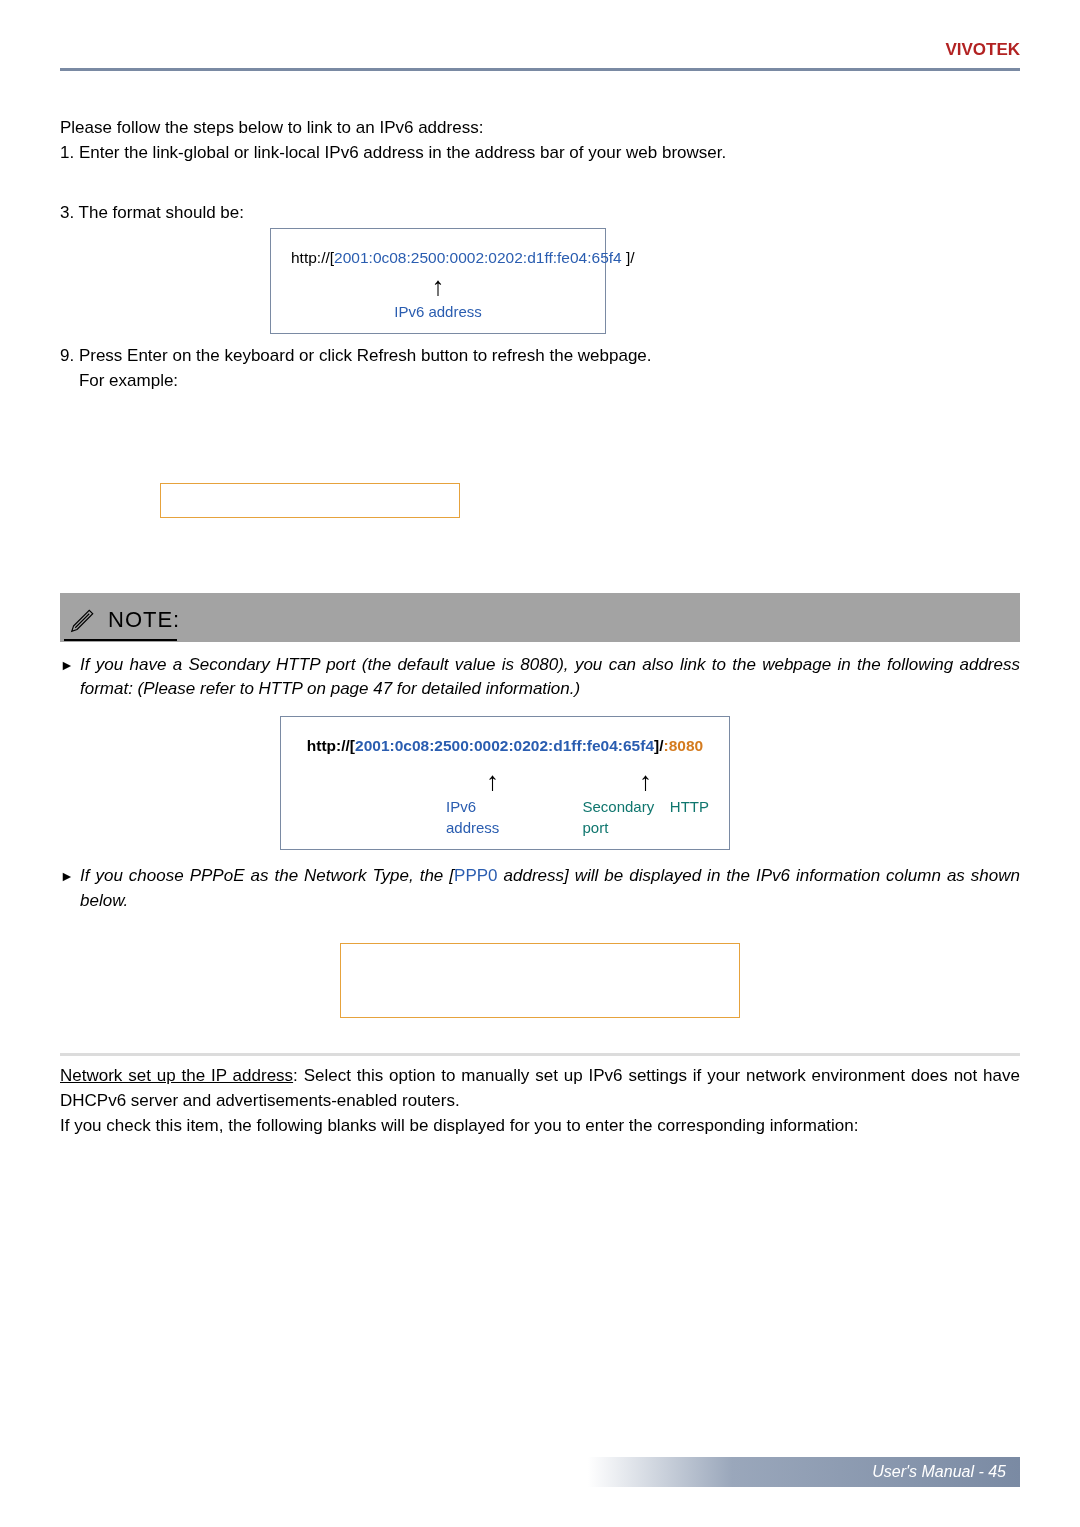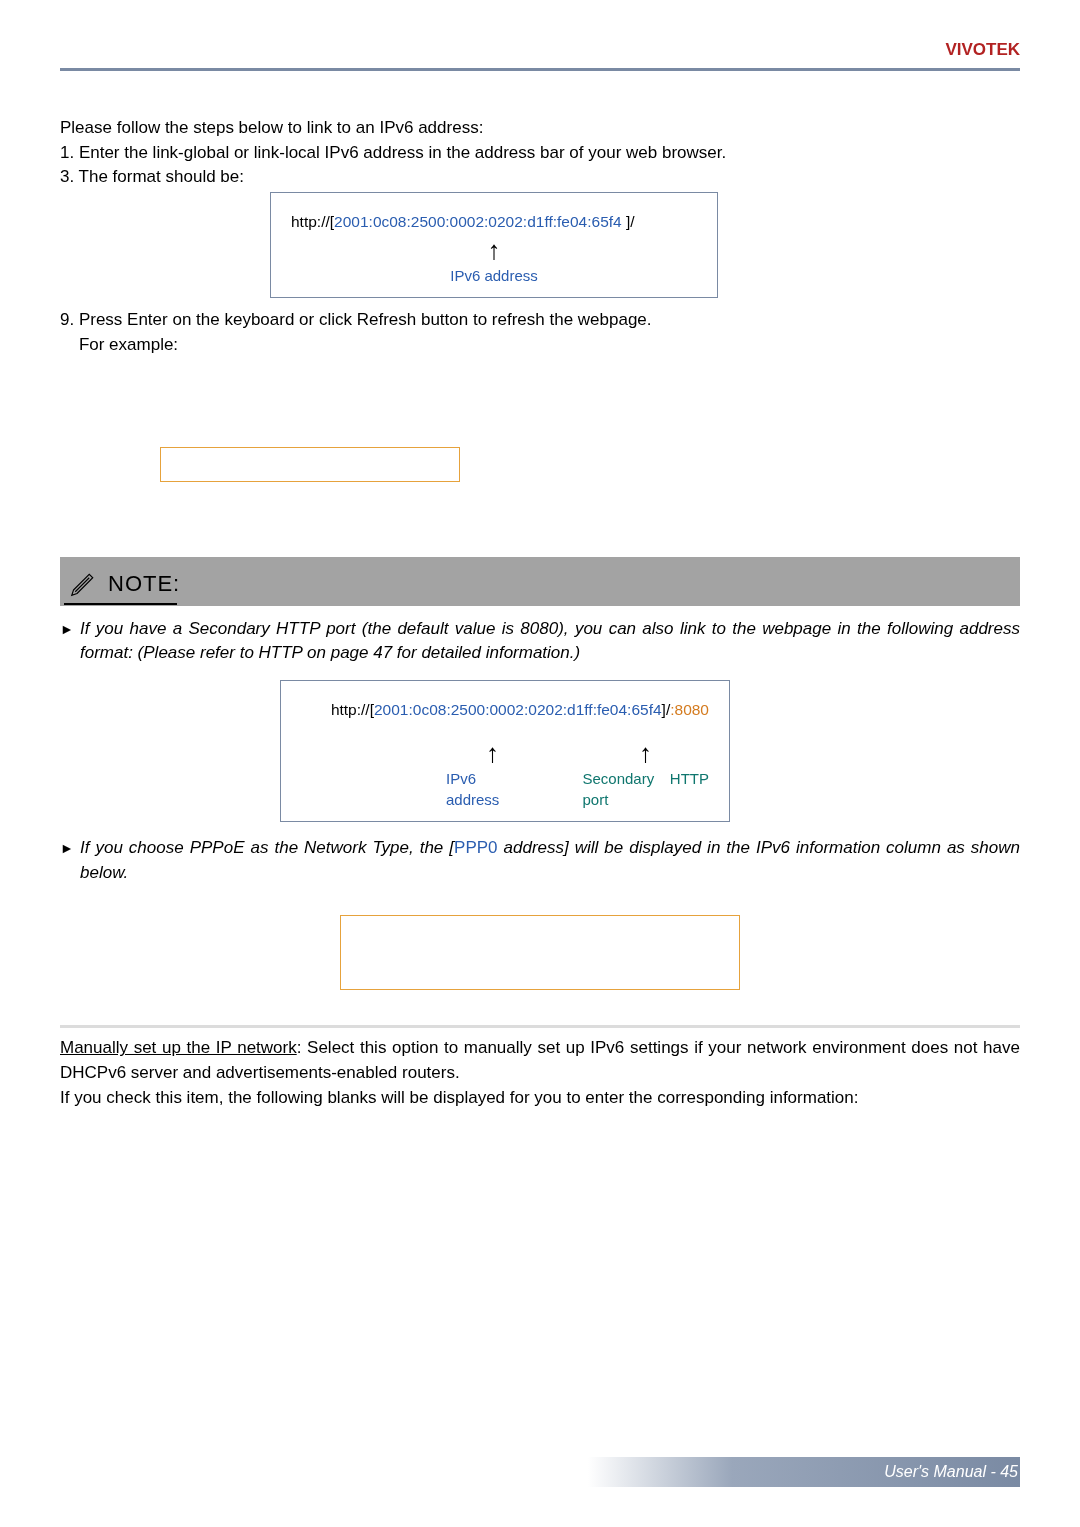--- a/index.html
+++ b/index.html
@@ -30,27 +30,28 @@
     .content {
       font-size: 17px;
       line-height: 1.45;
       color: #000;
     }
     .steps-block { margin-bottom: 8px; }
     .format-row {
       display: flex;
       align-items: center;
       gap: 14px;
+      margin-top: 36px;
     }
     .format-box {
       border: 1.5px solid #7a8aa3;
       padding: 18px 20px 10px 20px;
       margin-left: 210px;
       margin-top: -6px;
-      width: 448px;
+      width: 336px;
       text-align: center;
       font-size: 15.5px;
     }
     .url-line1 {
       white-space: nowrap;
       margin-bottom: 4px;
       text-align: left;
     }
     .arrow-up {
       font-size: 26px;
@@ -106,21 +107,21 @@
       top: 2px;
     }
     .format-box2 {
       border: 1.5px solid #7a8aa3;
       padding: 18px 20px 10px 20px;
       margin: 14px auto 14px 220px;
       width: 450px;
       font-size: 15.5px;
       font-style: normal;
     }
-    .box2-row1 { white-space: nowrap; margin-bottom: 16px; text-align: right; }
+    .box2-row1 { white-space: nowrap; margin-bottom: 8px; text-align: center; font-weight: bold; }
     .orange-box2 {
       border: 1.5px solid #e6a23c;
       width: 400px;
       height: 75px;
       margin: 30px auto 35px auto;
     }
     .non-italic { font-style: normal; }
     .manual-section {
       margin-top: 30px;
       font-size: 17px;
@@ -133,21 +134,21 @@
       margin-bottom: 8px;
     }
     .underline { text-decoration: underline; }
     .footer {
       position: absolute;
       bottom: 40px;
       right: 60px;
       font-style: italic;
       color: #fff;
       background: #7a8aa3;
-      padding: 6px 2px 6px 70px;
+      padding: 6px 14px 6px 70px;
       font-size: 16px;
       width: calc(100% - 120px);
       text-align: right;
       background: linear-gradient(to right, #ffffff 0%, #ffffff 55%, #9aa7bb 70%, #7a8aa3 100%);
     }
   </style>
 </head>
 <body>
 
 <div class="page">
@@ -216,20 +217,20 @@
           <span>If you choose PPPoE as the Network Type, the [</span><span class="blue non-italic">PPP0</span><span> address] will be displayed in the IPv6 information column as shown below.</span>
         </div>
 
         <div class="orange-box2"></div>
       </div>
     </div>
 
     <div class="manual-section">
       <div class="manual-top-rule"></div>
       <div>
-        <span class="underline">Manually set up the IP network</span><span>: Select this option to manually set up IPv6 settings if your network environment does not have DHCPv6 server and advertisements-enabled routers.</span>
+        <span class="underline">Network set up the IP address</span><span>: Select this option to manually set up IPv6 settings if your network environment does not have DHCPv6 server and advertisements-enabled routers.</span>
       </div>
       <div>If you check this item, the following blanks will be displayed for you to enter the corresponding information:</div>
     </div>
   </div>
 
   <div class="footer">User's Manual - 45</div>
 </div>
 
 </body></html>

